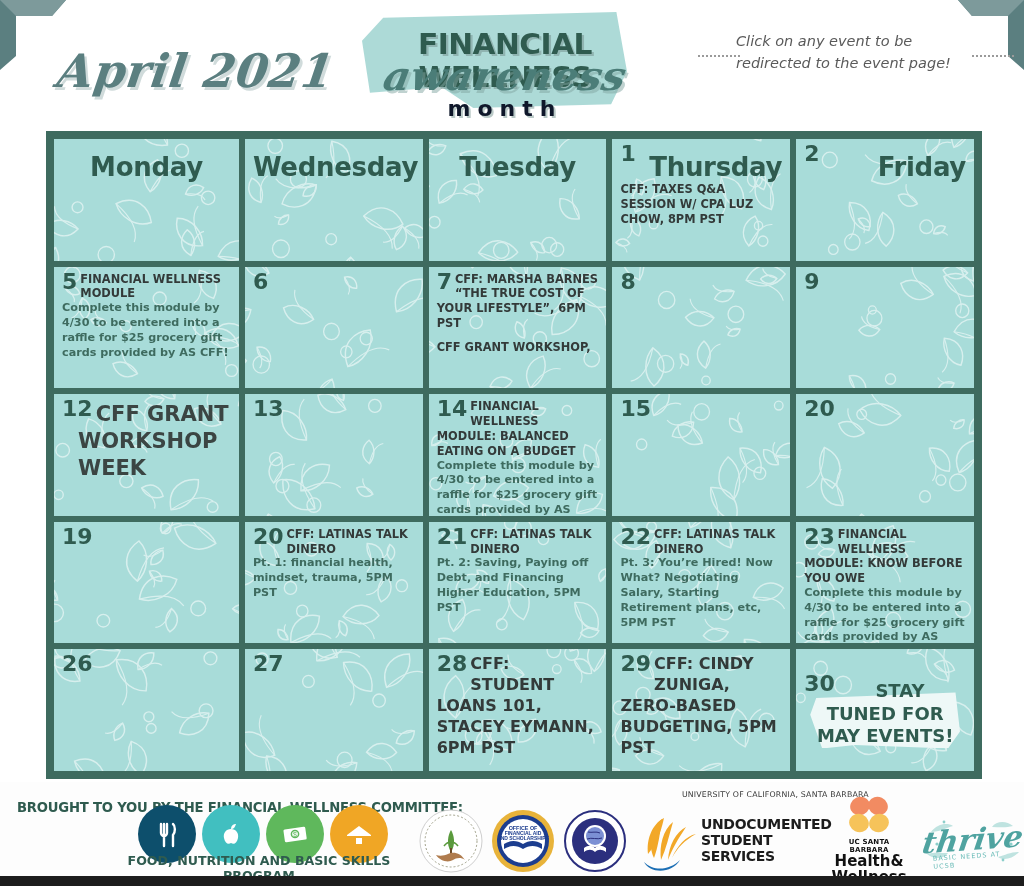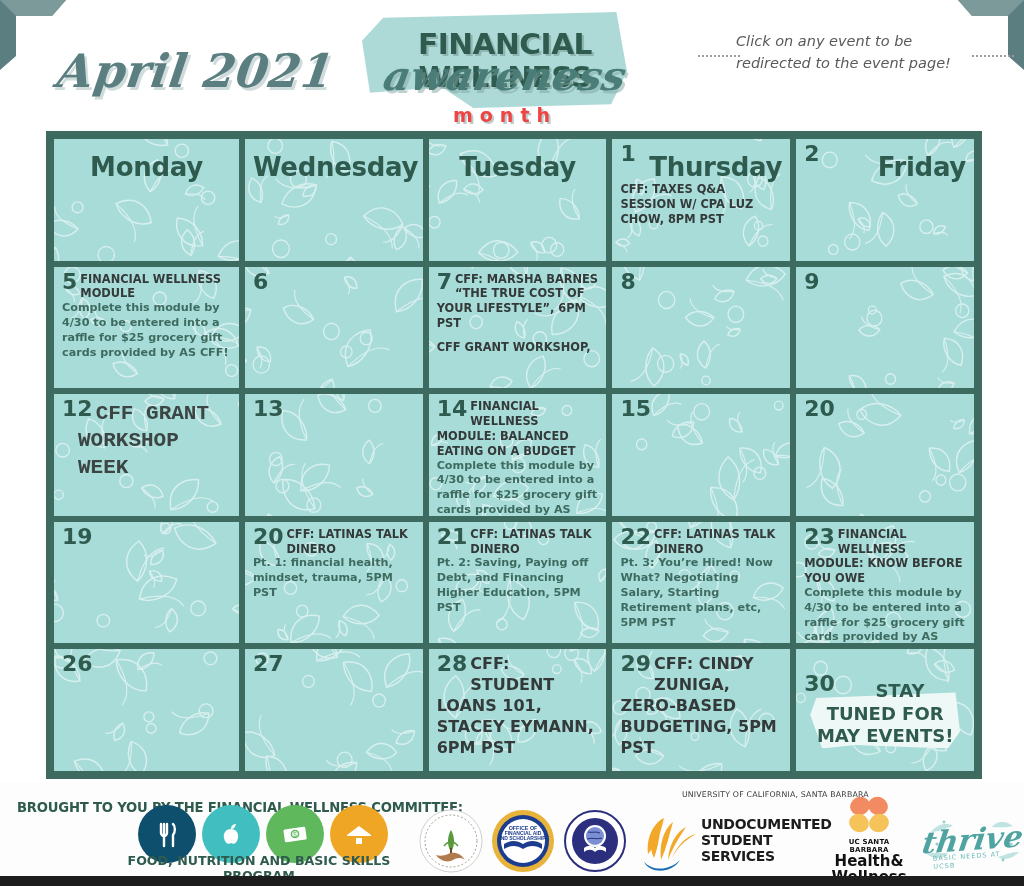--- a/index.html
+++ b/index.html
@@ -93,28 +93,28 @@
     font-family: "DejaVu Serif", serif;
     font-style: italic;
     font-weight: bold;
     font-size: 40px;
     color: #4b7d78;
     text-shadow: 3px 3px 0 rgba(130,165,162,0.5);
     transform: skewX(-10deg) scaleX(1.04);
   }
   .t-line3 {
     position: absolute;
-    left: 0; top: 96px;
+    left: 0; top: 88px;
     width: 100%;
     text-align: center;
     font-family: "DejaVu Sans", sans-serif;
     font-weight: bold;
-    font-size: 19px;
+    font-size: 22px;
     letter-spacing: 7px;
-    color: #ef4444;
+    color: #0f172a;
     text-shadow: 2px 2px 0 rgba(120,150,145,0.5);
   }
   .hint {
     position: absolute;
     right: 48px;
     top: 30px;
     width: 240px;
     text-align: left;
     font-family: "DejaVu Sans", sans-serif;
     font-style: italic;
@@ -187,21 +187,20 @@
     color: #333a39;
     font-size: 11.4px;
     line-height: 1.3;
   }
   .ev.big {
     font-size: 21px;
     line-height: 1.28;
     color: #3b4543;
     padding-left: 16px;
     padding-top: 2px;
-    font-family: Liberation Mono, monospace;
   }
   .ev.sub {
     font-weight: bold;
     color: #3e6b5f;
     font-size: 11.2px;
     line-height: 1.32;
   }
   .ev.gap { margin-top: 9px; }
   .ev.tight { margin-top: 0; }
   .stay-tuned {

